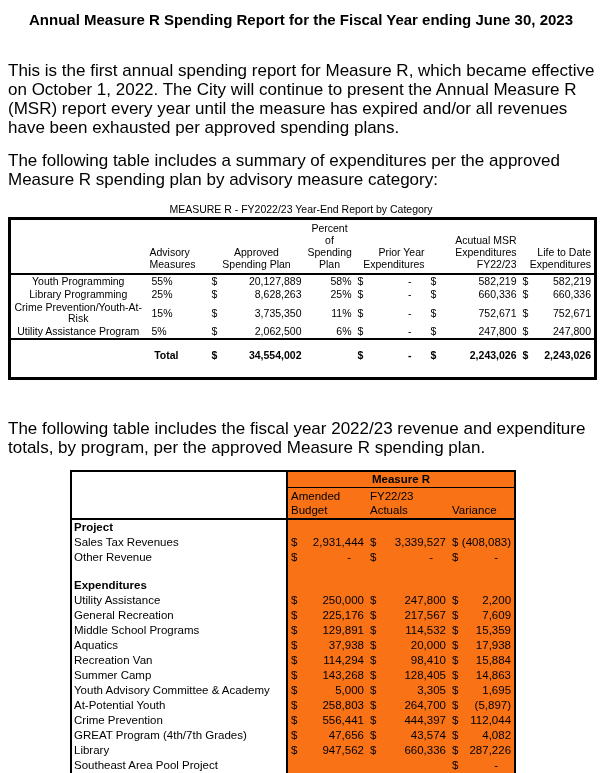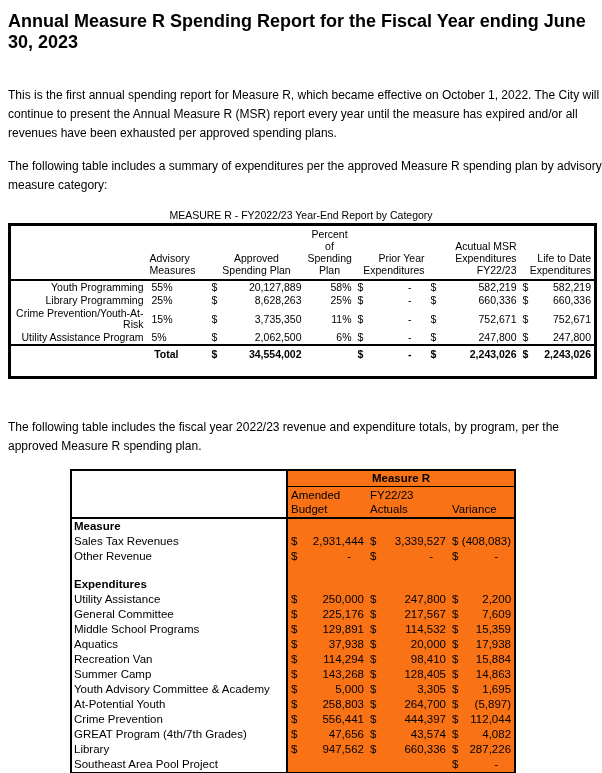--- a/index.html
+++ b/index.html
@@ -6,26 +6,26 @@
   html, body { background: #ffffff; }
   body {
     width: 602px; height: 773px;
     font-family: "Liberation Sans", sans-serif;
     color: #000;
     overflow: hidden;
   }
   .page { padding: 8px 8px 0 8px; }
 
   .title {
-    text-align: left;
-    font-size: 18px; font-weight: bold;
+    text-align: center;
+    font-size: 15px; font-weight: bold;
     margin-top: 3px;
   }
   p.body-text {
-    font-size: 12px; line-height: 19px;
+    font-size: 17px; line-height: 19px;
     width: 594px;
   }
   .p1 { margin-top: 33px; }
   .p2 { margin-top: 14px; }
   .p3 { margin-top: 39px; }
 
   .t1-caption {
     width: 586px; text-align: center;
     font-size: 10.5px; font-weight: normal;
     margin-top: 14px; margin-bottom: 2px;
@@ -36,29 +36,29 @@
   
   .t1 { width: 586px; font-size: 10.5px; border: 3px solid #000; }
   .t1 th {
     font-weight: normal; vertical-align: bottom;
     white-space: pre-line; line-height: 12px;
     border-bottom: 2px solid #000;
     padding: 2px 3px 3px 3px; height: 52px;
   }
   .t1 td { padding: 1px 3px; height: 12px; line-height: 11px; }
   .ha { text-align: left; } .hc { text-align: center; } .hr { text-align: right; }
-  .t1 .cat { text-align: right; padding-left: 2px; margin-top: 48px; }
+  .t1 .cat { text-align: center; padding-left: 2px; margin-top: 48px; }
   .t1 .adv { text-align: left; padding-left: 5px; }
   .t1 .pct { text-align: right; }
   .money .cur { float: left; }
   .money .amt { display: block; text-align: right; }
   .amt.dash { padding-right: 13px; }
   .t1 tfoot td {
     border-top: 2px solid #000; font-weight: bold;
-    vertical-align: top; padding-top: 3px; padding-bottom: 16px;
+    vertical-align: top; padding-top: 10px; padding-bottom: 16px;
   }
   .t1 .totlbl { text-align: right; padding-right: 30px; }
 
   
   .t2 { width: 444px; font-size: 11.5px; border: 2px solid #000; margin-left: 62px; margin-top: 13px; }
   .t2 th, .t2 td { padding: 1px 3px; height: 13px; line-height: 13px; }
   .peach { background: #f97316; margin-top: 23px; }
   .t2 .corner { background: #fff; border-right: 2px solid #000; border-bottom: 2px solid #000; }
   .t2 .groupname { font-weight: bold; text-align: center; border-bottom: 1px solid #000; }
   .t2 .colh {
@@ -237,21 +237,21 @@
       <tr>
         <th class="peach colh">Amended
 Budget</th>
         <th class="peach colh">FY22/23
 Actuals</th>
         <th class="peach colh">Variance</th>
       </tr>
     </thead>
     <tbody id="t2-body">
         <tr class="r-section">
-          <td class="lbl">Measure</td>
+          <td class="lbl">Project</td>
           <td class="money peach"></td>
           <td class="money peach"></td>
           <td class="money peach"></td>
         </tr>
         <tr class="r-data">
           <td class="lbl">Sales Tax Revenues</td>
           <td class="money peach">
             <span class="cur">$</span>
             <span class="amt">2,931,444</span>
           </td>
@@ -300,21 +300,21 @@
           <td class="money peach">
             <span class="cur">$</span>
             <span class="amt">247,800</span>
           </td>
           <td class="money peach">
             <span class="cur">$</span>
             <span class="amt">2,200</span>
           </td>
         </tr>
         <tr class="r-data">
-          <td class="lbl">General Committee</td>
+          <td class="lbl">General Recreation</td>
           <td class="money peach">
             <span class="cur">$</span>
             <span class="amt">225,176</span>
           </td>
           <td class="money peach">
             <span class="cur">$</span>
             <span class="amt">217,567</span>
           </td>
           <td class="money peach">
             <span class="cur">$</span>

